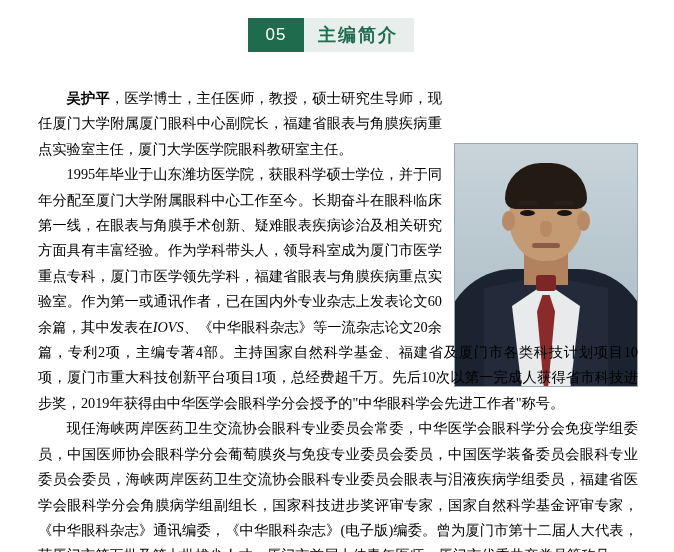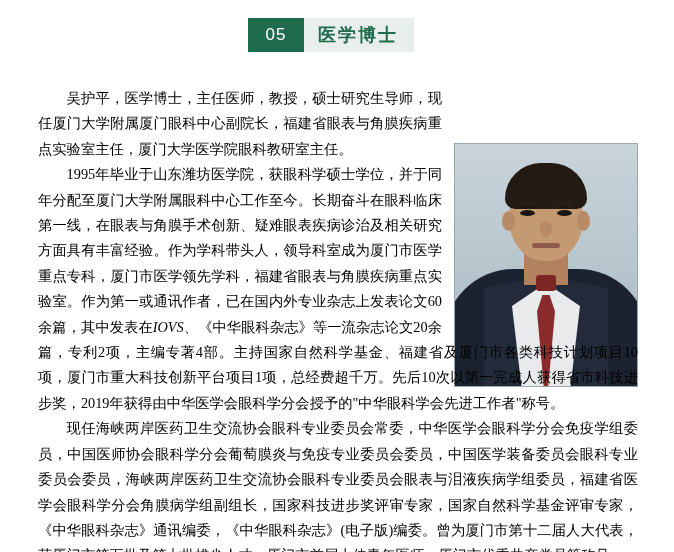--- a/index.html
+++ b/index.html
@@ -63,21 +63,21 @@
     line-height: 25.4px;
     text-align: justify;
     text-justify: inter-ideograph;
   }
   .para {
     margin: 0;
     text-indent: 2em;
     text-align: justify;
   }
   .name {
-    font-weight: normal;
+    font-weight: bold;
   }
   .ital {
     font-style: italic;
     font-family: Liberation Serif, serif;
   }
 
   
   .photo {
     position: absolute;
     right: 36px;
@@ -245,21 +245,21 @@
     shape-outside: inset(0);
   }
 </style>
 </head>
 <body>
 
 <div class="page">
 
   <div class="header">
     <div class="header-number-box">05</div>
-    <div class="header-title-box">医学博士</div>
+    <div class="header-title-box">主编简介</div>
   </div>
 
   <div class="photo">
     <div class="photo-inner">
       <div class="ph-suit"></div>
       <div class="ph-lapel-l"></div>
       <div class="ph-lapel-r"></div>
       <div class="ph-shirt"></div>
       <div class="ph-tie"></div>
       <div class="ph-neck"></div>

